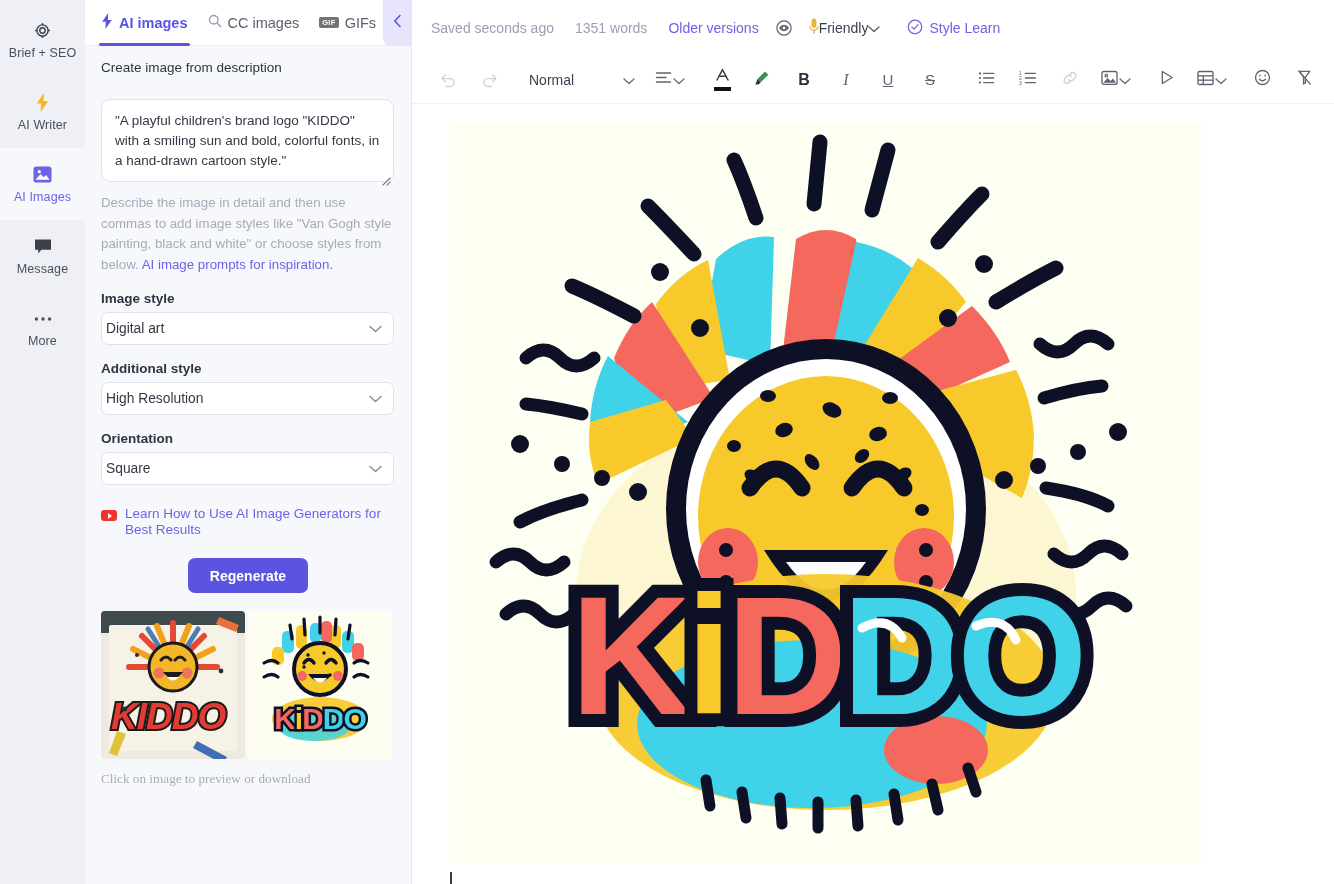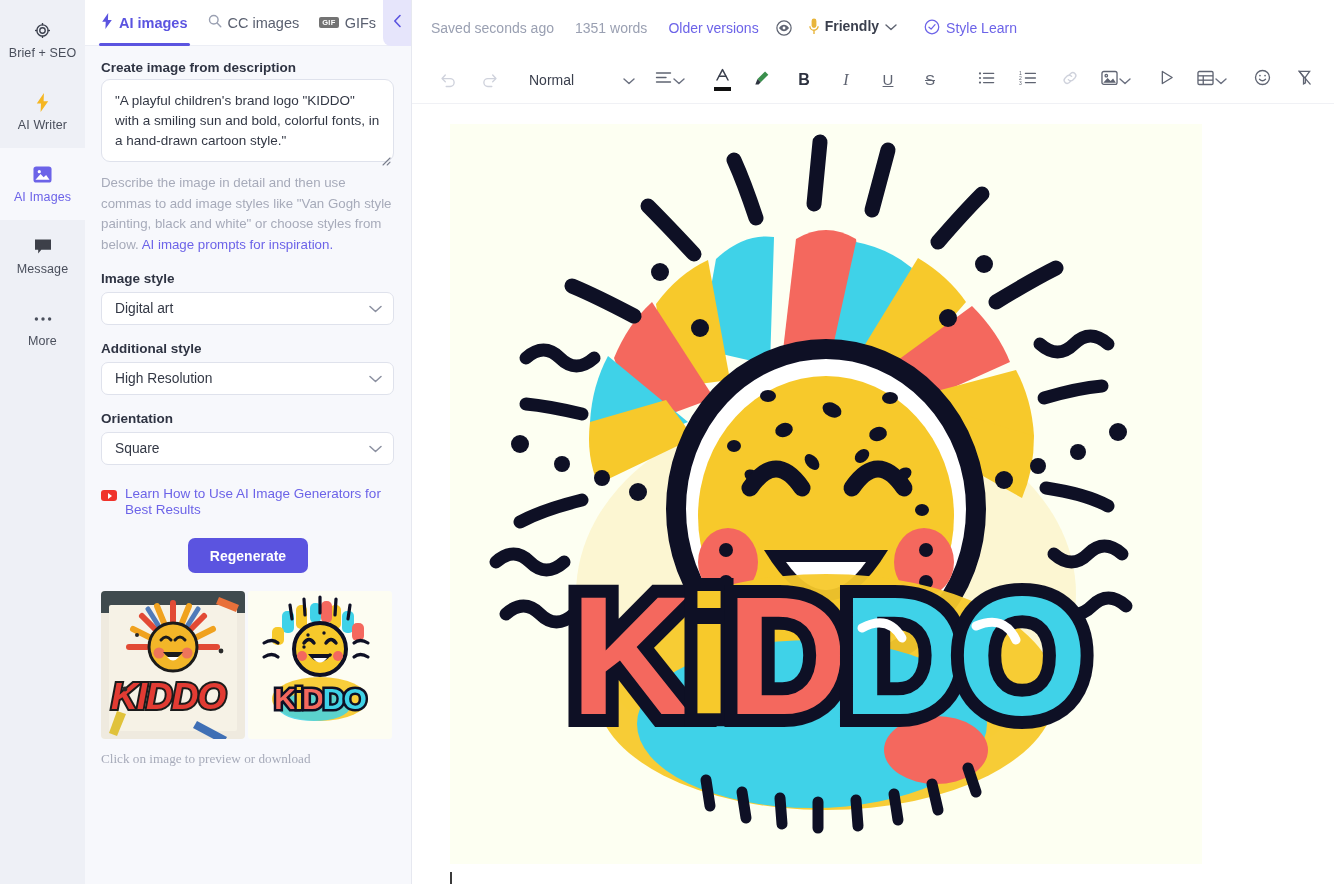--- a/index.html
+++ b/index.html
@@ -67,21 +67,21 @@
     position: absolute; right: 0; top: 0;
     width: 28px; height: 46px;
     background: #e6e5fb;
     border-radius: 0 0 0 8px;
     display: flex; align-items: center; justify-content: center;
     cursor: pointer;
   }
 
   .panel-body { padding: 14px 16px 0 16px; }
   .field-label {
-    font-size: 13.5px; font-weight: 700; color: #2f3443; margin-bottom: 4px;
+    font-size: 13.5px; font-weight: 400; color: #2f3443; margin-bottom: 24px;
   }
   .prompt-box {
     width: 293px; min-height: 74px;
     background: #ffffff;
     border: 1px solid #dfe2ec;
     border-radius: 9px;
     padding: 11px 13px 10px 13px;
     font-size: 13.5px; line-height: 20px; color: #333845;
     position: relative;
     resize: none; outline: none;
@@ -99,21 +99,21 @@
   .hint a { color: #6c63e8; text-decoration: none; cursor: pointer; }
 
   .sel-label {
     font-size: 13.5px; font-weight: 700; color: #2f3443;
     margin: 16px 0 6px 0;
   }
   .select {
     width: 293px; height: 33px;
     background: #ffffff; border: 1px solid #dfe2ec; border-radius: 7px;
     display: flex; align-items: center; justify-content: space-between;
-    padding: 0 11px 0 13px;
+    padding: 0 11px 0 4px;
     font-size: 13.8px; color: #333845;
     cursor: pointer;
   }
 
   .yt-link {
     display: flex; gap: 8px; margin-top: 21px; width: 296px;
     cursor: pointer;
   }
   .yt-ico {
     width: 16px; height: 11px; background: #f0332b; border-radius: 3px;
@@ -150,21 +150,21 @@
   
   .editor { flex: 1; height: 884px; background: #ffffff; position: relative; }
   .meta-bar {
     height: 56px; display: flex; align-items: center;
     padding-left: 19px; gap: 0px;
     font-size: 14px;
   }
   .meta-muted { color: #9aa0b2; margin-right: 21px; }
   .meta-link { color: #6c63e8; cursor: pointer; margin-right: 17px; }
   .eye-btn { cursor: pointer; margin-right: 17px; display:flex; align-items:center; }
-  .tone { display: flex; align-items: flex-start; gap: 6px; color: #3a3f4d; cursor: pointer; margin-right: 27px; font-weight: bold; }
+  .tone { display: flex; align-items: center; color: #3a3f4d; cursor: pointer; margin-right: 27px; }
   .style-guide { display: flex; align-items: center; gap: 6px; color: #6c63e8; cursor: pointer; }
 
   .toolbar {
     height: 48px; display: flex; align-items: center;
     padding-left: 19px; gap: 8px;
     border-bottom: 1px solid #f0f1f5;
   }
   .tb { display: flex; align-items: center; justify-content: center;
         height: 30px; cursor: pointer; color: #5f6472; }
   .tb-icon { width: 34px; }

